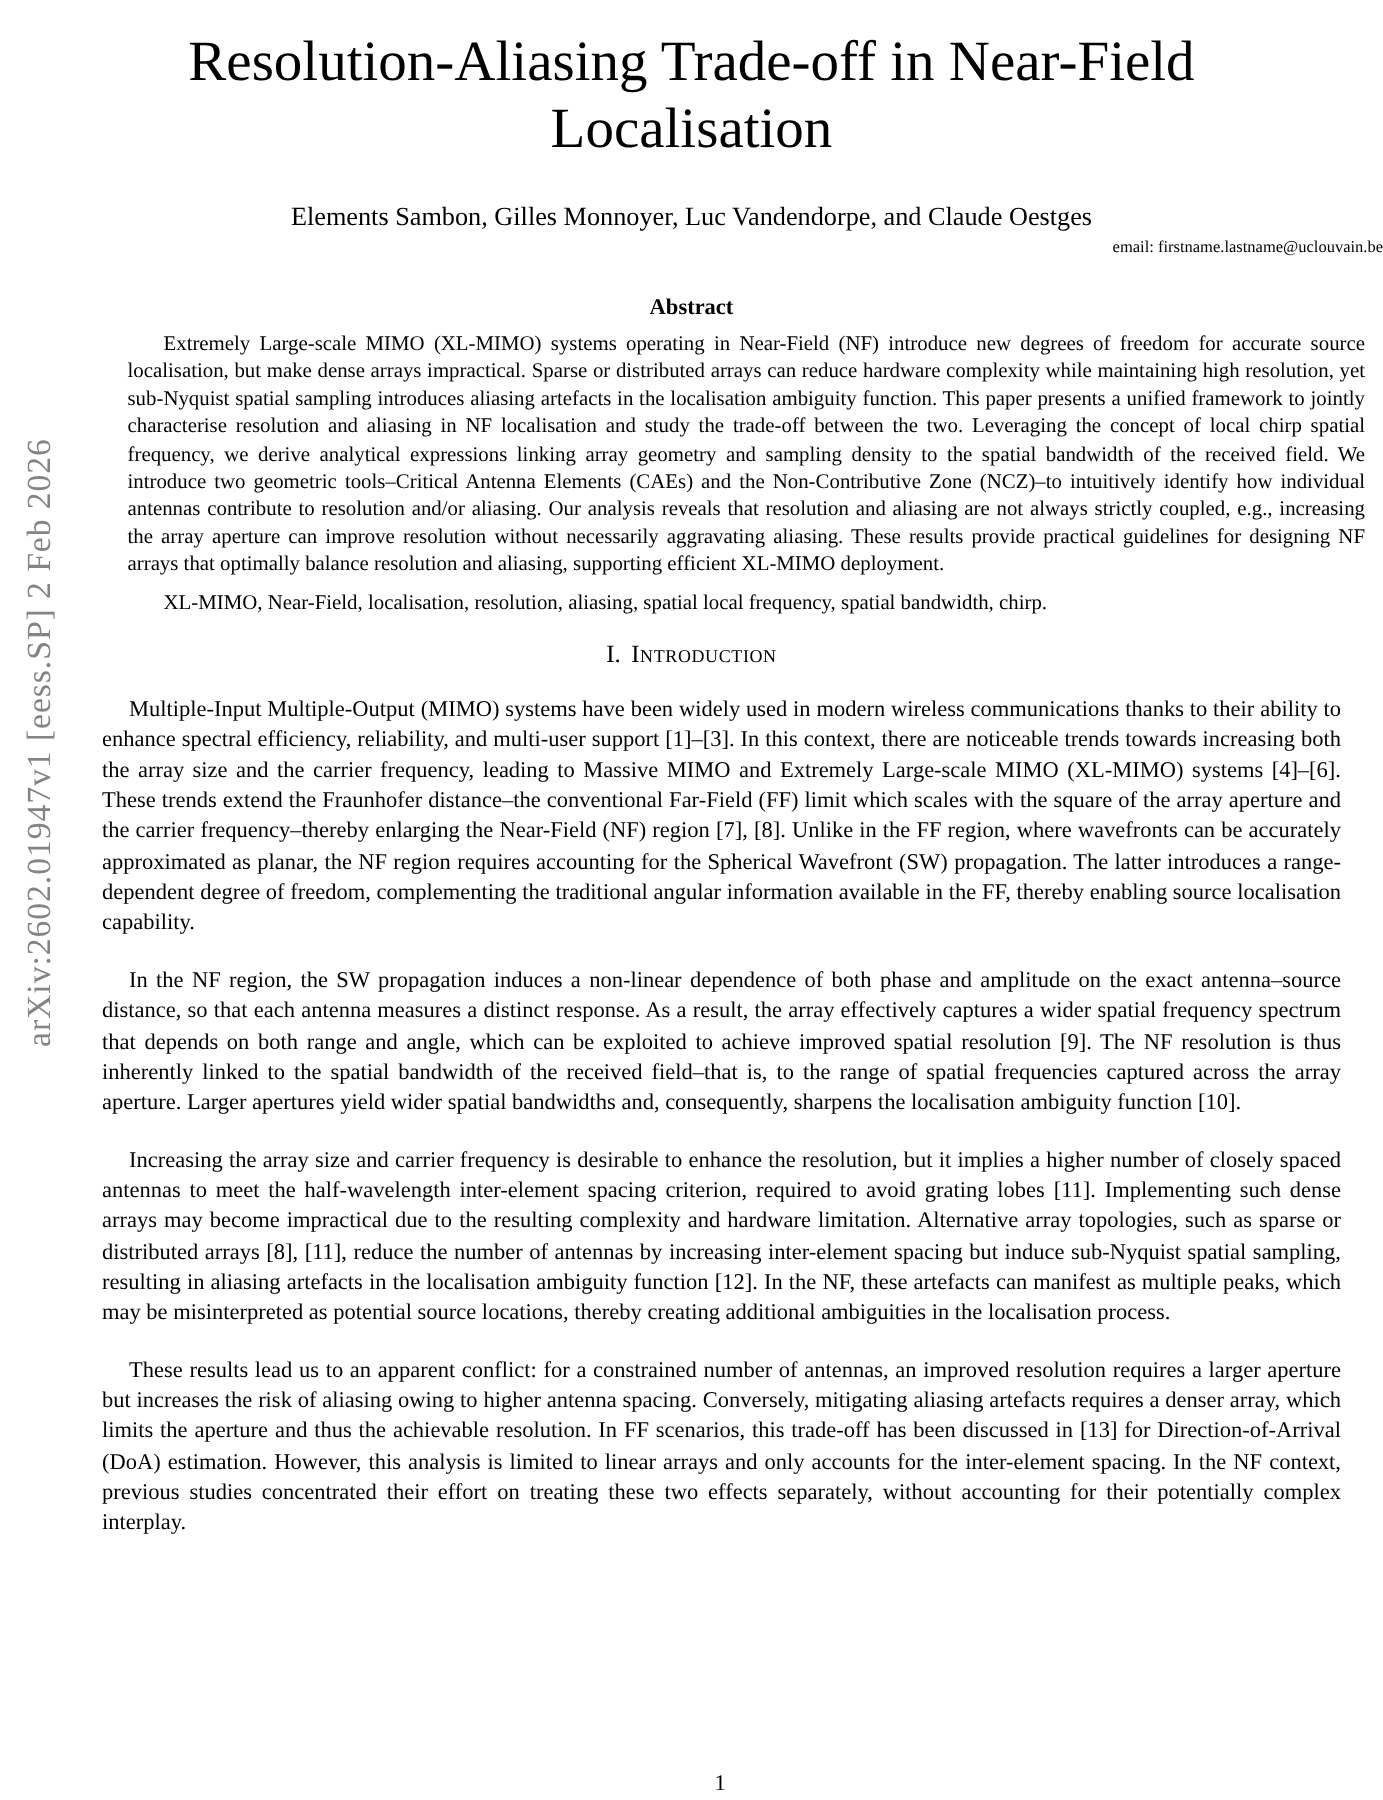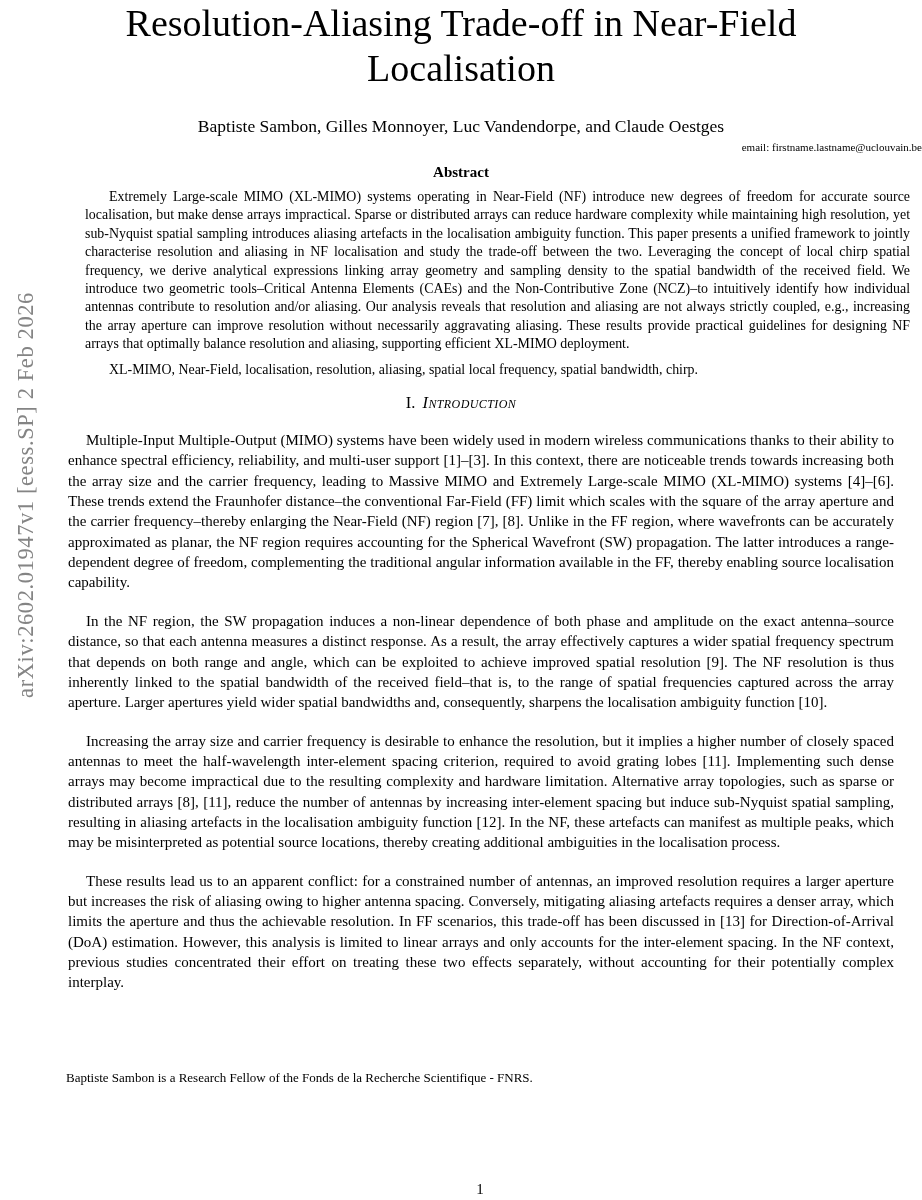--- a/index.html
+++ b/index.html
@@ -18,21 +18,21 @@
     top: 495px;
     left: 26px;
     transform: translate(-50%, -50%) rotate(-90deg);
     white-space: nowrap;
     color: #848484;
     font-size: 22.5px;
     letter-spacing: 0.6px;
   }
   .title {
     margin: 0 auto;
-    padding-top: 1px;
+    padding-top: 19px;
     width: 790px;
     font-size: 38px;
     font-weight: normal;
     line-height: 45px;
     text-align: center;
   }
   .authors {
     margin-top: 25px;
     text-align: center;
     font-size: 17.5px;
@@ -43,21 +43,21 @@
     text-align: center;
     font-size: 17px;
     line-height: 22px;
   }
   .email {
     text-align: right;
     font-size: 11px;
     line-height: 22px;
   }
   .abstract-heading {
-    margin-top: 6px;
+    margin-top: 21px;
     text-align: center;
     font-size: 15px;
     font-weight: bold;
     line-height: 17px;
   }
   .abstract-text {
     margin: 7px 12px 0 85px;
     text-indent: 24px;
     text-align: justify;
     font-size: 13.9px;
@@ -77,21 +77,21 @@
     font-size: 13.9px;
     line-height: 18.4px;
   }
   .section-heading {
     margin-top: 14px;
     text-align: center;
     font-size: 16.5px;
     line-height: 19px;
   }
   .section-number { margin-right: 7px; }
-  .section-title { font-variant: small-caps; letter-spacing: 0.4px; font-style: italic; }
+  .section-title { font-variant: small-caps; letter-spacing: 0.4px; }
   .content {
     margin: 9px 10px 0 50px;
   }
   .content p {
     margin: 18px;
     text-indent: 18px;
     text-align: justify;
     font-size: 15px;
     line-height: 20.35px;
   }
@@ -115,21 +115,21 @@
 </style>
 </head>
 <body>
 
 <div class="page">
 
   <div class="watermark">arXiv:2602.01947v1  [eess.SP]  2 Feb 2026</div>
 
   <h1 class="title">Resolution-Aliasing Trade-off in Near-Field Localisation</h1>
 
-  <div class="authors">Baptiste Sambon, Gilles Monnoyer, Luc Vandendorpe, and Claude Oestges</div>
+  <div class="authors">Elements Sambon, Gilles Monnoyer, Luc Vandendorpe, and Claude Oestges</div>
 
 
   <div class="email">email: firstname.lastname@uclouvain.be</div>
 
   <div class="abstract-heading">Abstract</div>
 
   <p class="abstract-text">Extremely Large-scale MIMO (XL-MIMO) systems operating in Near-Field (NF) introduce new degrees of freedom for accurate source localisation, but make dense arrays impractical. Sparse or distributed arrays can reduce hardware complexity while maintaining high resolution, yet sub-Nyquist spatial sampling introduces aliasing artefacts in the localisation ambiguity function. This paper presents a unified framework to jointly characterise resolution and aliasing in NF localisation and study the trade-off between the two. Leveraging the concept of local chirp spatial frequency, we derive analytical expressions linking array geometry and sampling density to the spatial bandwidth of the received field. We introduce two geometric tools–Critical Antenna Elements (CAEs) and the Non-Contributive Zone (NCZ)–to intuitively identify how individual antennas contribute to resolution and/or aliasing. Our analysis reveals that resolution and aliasing are not always strictly coupled, e.g., increasing the array aperture can improve resolution without necessarily aggravating aliasing. These results provide practical guidelines for designing NF arrays that optimally balance resolution and aliasing, supporting efficient XL-MIMO deployment.</p>
 
 
   <p class="index-text">XL-MIMO, Near-Field, localisation, resolution, aliasing, spatial local frequency, spatial bandwidth, chirp.</p>
@@ -138,17 +138,16 @@
     <span class="section-number">I.</span><span class="section-title">Introduction</span>
   </div>
 
   <div class="content">
     <p>Multiple-Input Multiple-Output (MIMO) systems have been widely used in modern wireless communications thanks to their ability to enhance spectral efficiency, reliability, and multi-user support [1]–[3]. In this context, there are noticeable trends towards increasing both the array size and the carrier frequency, leading to Massive MIMO and Extremely Large-scale MIMO (XL-MIMO) systems [4]–[6]. These trends extend the Fraunhofer distance–the conventional Far-Field (FF) limit which scales with the square of the array aperture and the carrier frequency–thereby enlarging the Near-Field (NF) region [7], [8]. Unlike in the FF region, where wavefronts can be accurately approximated as planar, the NF region requires accounting for the Spherical Wavefront (SW) propagation. The latter introduces a range-dependent degree of freedom, complementing the traditional angular information available in the FF, thereby enabling source localisation capability.</p>
     <p>In the NF region, the SW propagation induces a non-linear dependence of both phase and amplitude on the exact antenna–source distance, so that each antenna measures a distinct response. As a result, the array effectively captures a wider spatial frequency spectrum that depends on both range and angle, which can be exploited to achieve improved spatial resolution [9]. The NF resolution is thus inherently linked to the spatial bandwidth of the received field–that is, to the range of spatial frequencies captured across the array aperture. Larger apertures yield wider spatial bandwidths and, consequently, sharpens the localisation ambiguity function [10].</p>
     <p>Increasing the array size and carrier frequency is desirable to enhance the resolution, but it implies a higher number of closely spaced antennas to meet the half-wavelength inter-element spacing criterion, required to avoid grating lobes [11]. Implementing such dense arrays may become impractical due to the resulting complexity and hardware limitation. Alternative array topologies, such as sparse or distributed arrays [8], [11], reduce the number of antennas by increasing inter-element spacing but induce sub-Nyquist spatial sampling, resulting in aliasing artefacts in the localisation ambiguity function [12]. In the NF, these artefacts can manifest as multiple peaks, which may be misinterpreted as potential source locations, thereby creating additional ambiguities in the localisation process.</p>
     <p>These results lead us to an apparent conflict: for a constrained number of antennas, an improved resolution requires a larger aperture but increases the risk of aliasing owing to higher antenna spacing. Conversely, mitigating aliasing artefacts requires a denser array, which limits the aperture and thus the achievable resolution. In FF scenarios, this trade-off has been discussed in [13] for Direction-of-Arrival (DoA) estimation. However, this analysis is limited to linear arrays and only accounts for the inter-element spacing. In the NF context, previous studies concentrated their effort on treating these two effects separately, without accounting for their potentially complex interplay.</p>
   </div>
 
-  <div class="footnote">Baptiste Sambon is a Research Fellow of the Fonds de la Recherche Scientifique - FNRS.</div>
 
   <div class="pageno">1</div>
 
 </div>
 
 </body></html>

